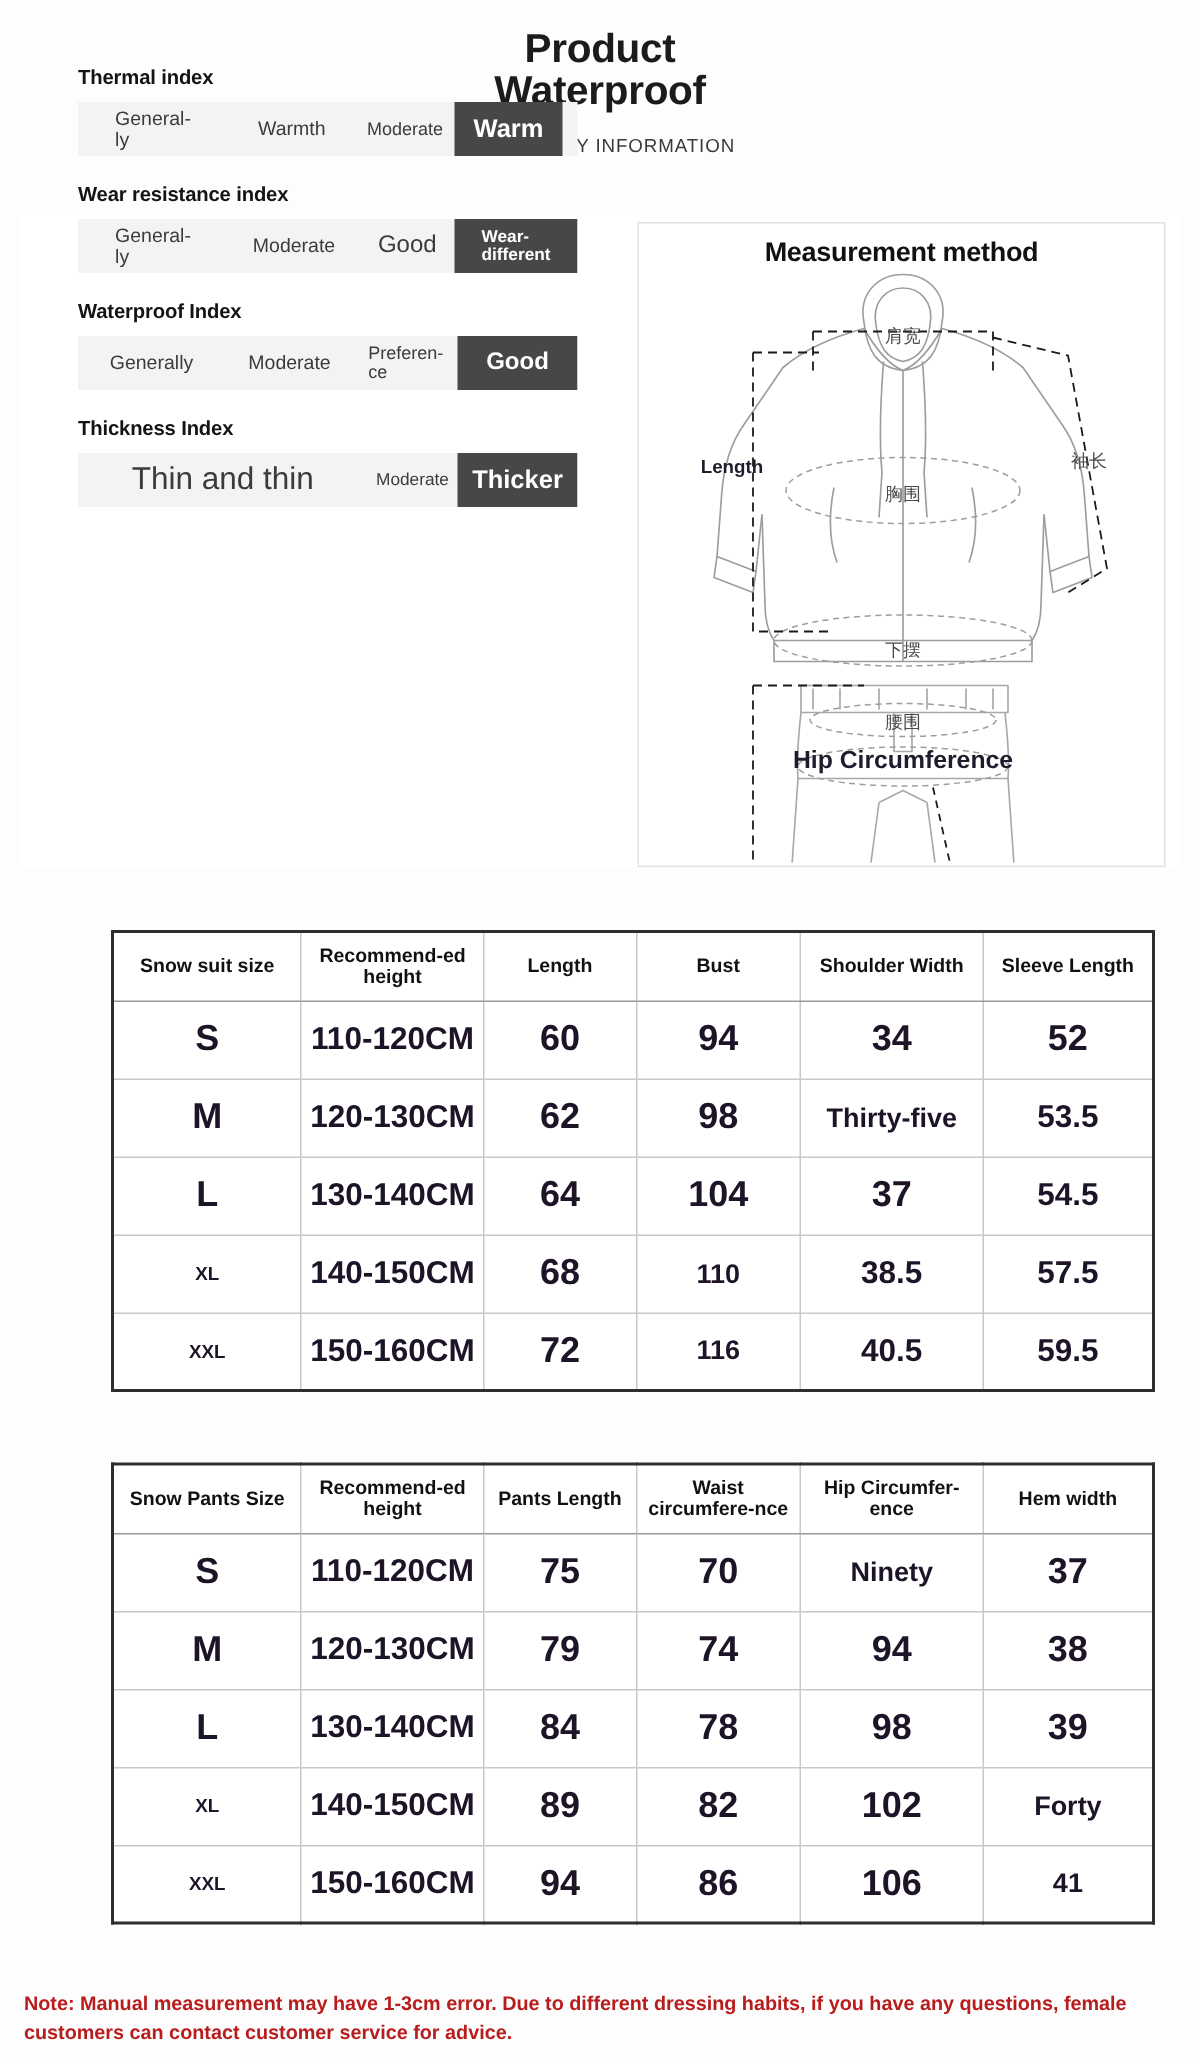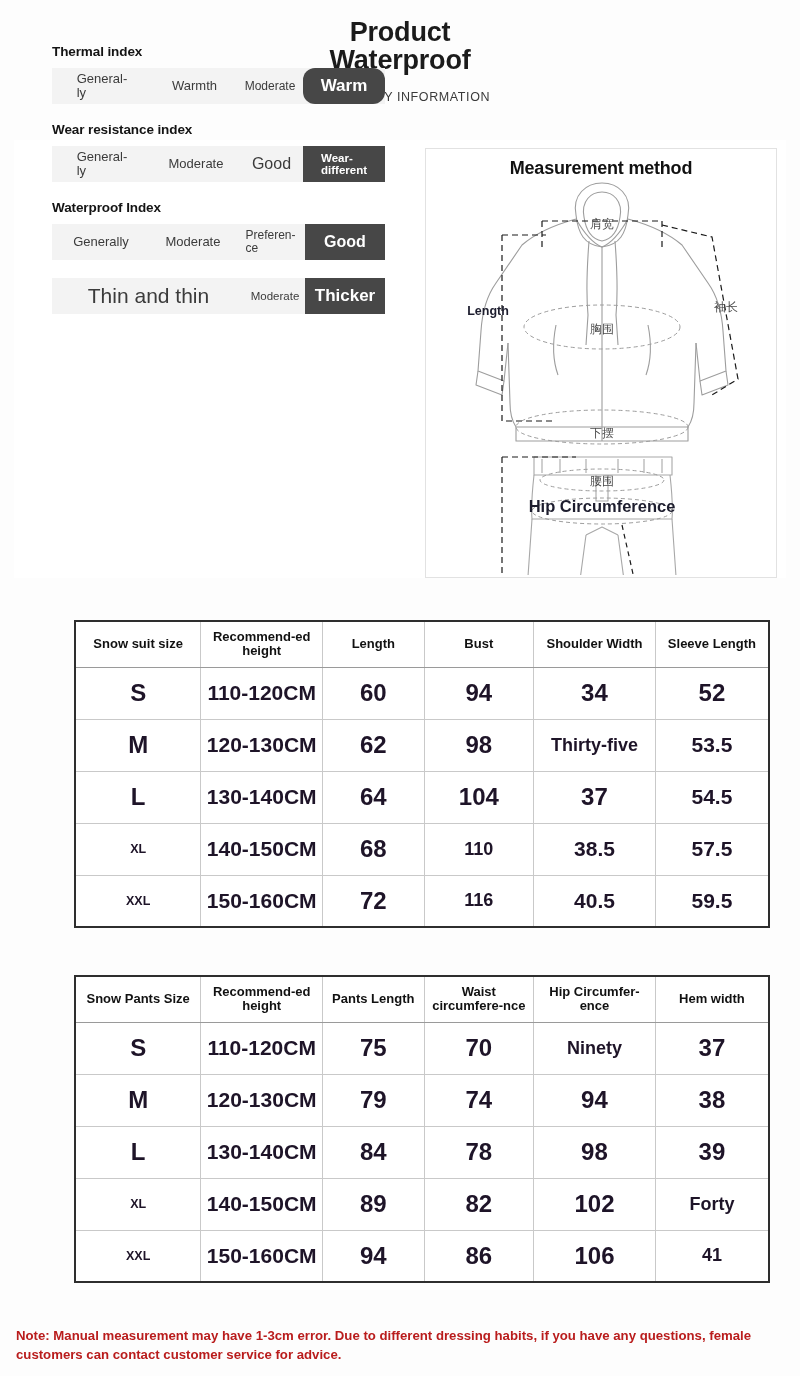--- a/index.html
+++ b/index.html
@@ -122,21 +122,21 @@
   <div class="band"></div>
 
   <div class="indexes" id="index-list">
       <div class="idx-block">
         <div class="idx-title">Thermal index</div>
         <div class="idx-bar">
           <div class="seg" style="width: 100px; font-size: 13px;">General-
 ly</div>
           <div class="seg" style="width: 85px; font-size: 13px;">Warmth</div>
           <div class="seg" style="width: 66px; font-size: 12px;">Moderate</div>
-          <div class="seg active" style="width: 82px; font-size: 17px; border-radius: 12px;">Warm</div>
+          <div class="seg active" style="width: 72px; font-size: 17px;">Warm</div>
         </div>
       </div>
       <div class="idx-block">
         <div class="idx-title">Wear resistance index</div>
         <div class="idx-bar">
           <div class="seg" style="width: 100px; font-size: 13px;">General-
 ly</div>
           <div class="seg" style="width: 88px; font-size: 13px;">Moderate</div>
           <div class="seg" style="width: 63px; font-size: 16px;">Good</div>
           <div class="seg active" style="width: 82px; font-size: 11.5px;">Wear-
@@ -147,20 +147,21 @@
         <div class="idx-title">Waterproof Index</div>
         <div class="idx-bar">
           <div class="seg" style="width: 98px; font-size: 13px;">Generally</div>
           <div class="seg" style="width: 86px; font-size: 13px;">Moderate</div>
           <div class="seg" style="width: 69px; font-size: 12px;">Preferen-
 ce</div>
           <div class="seg active" style="width: 80px; font-size: 16px;">Good</div>
         </div>
       </div>
       <div class="idx-block">
+        <div class="idx-title">Thickness Index</div>
         <div class="idx-bar">
           <div class="seg" style="width: 193px; font-size: 21px;">Thin and thin</div>
           <div class="seg" style="width: 60px; font-size: 11.5px;">Moderate</div>
           <div class="seg active" style="width: 80px; font-size: 17px;">Thicker</div>
         </div>
       </div>
     </div>
 
   <div class="measure">
     <div class="measure-title">Measurement method</div>

